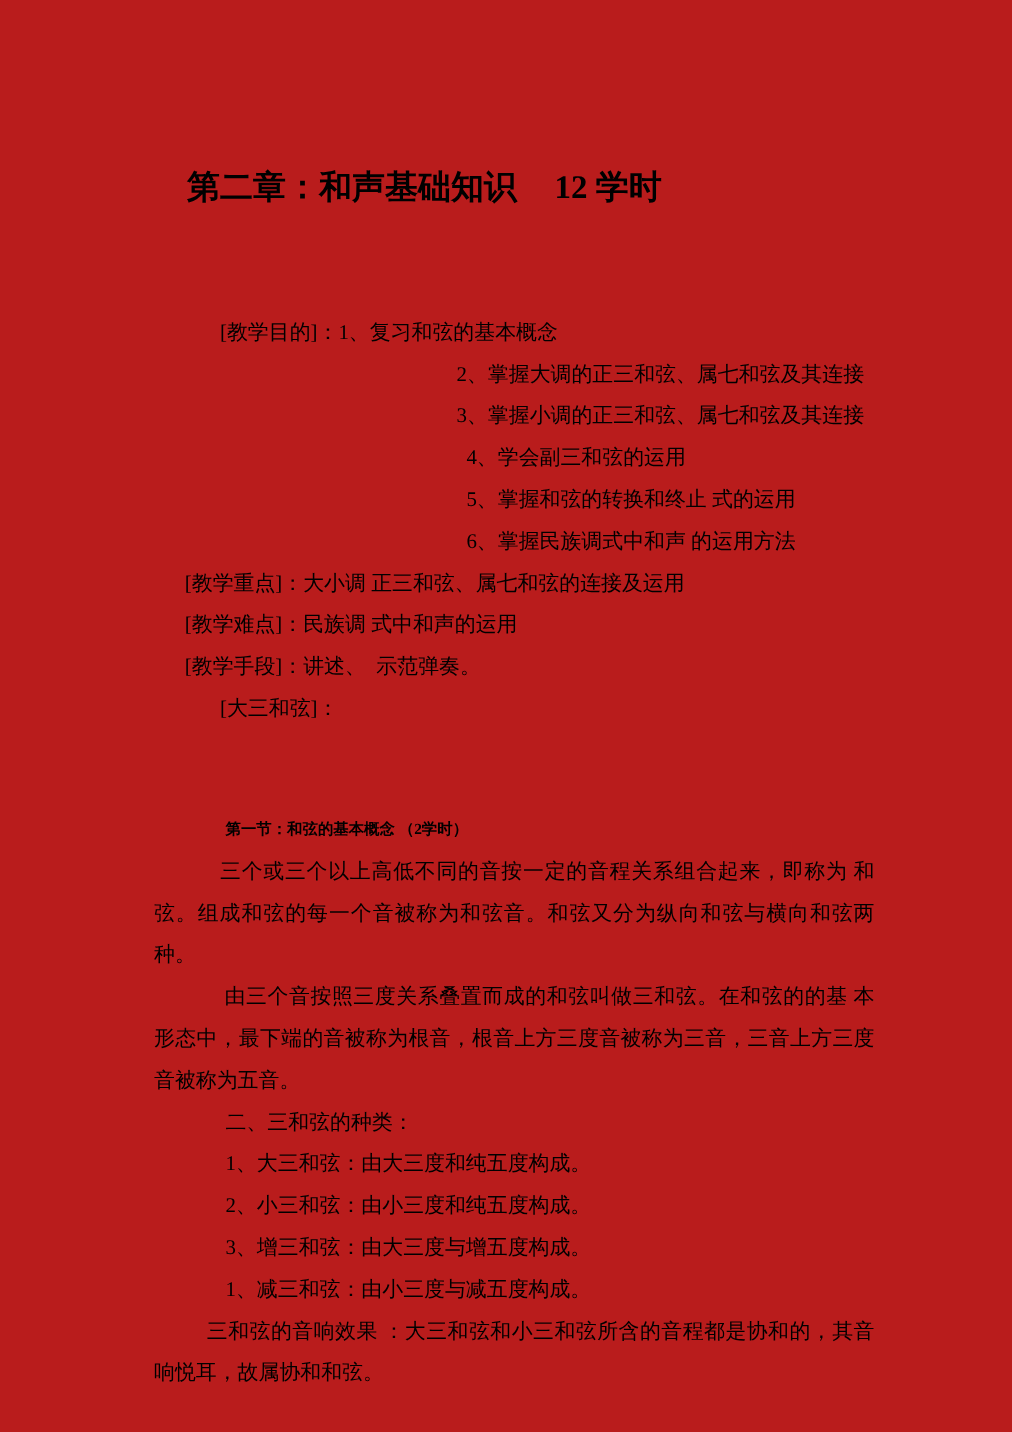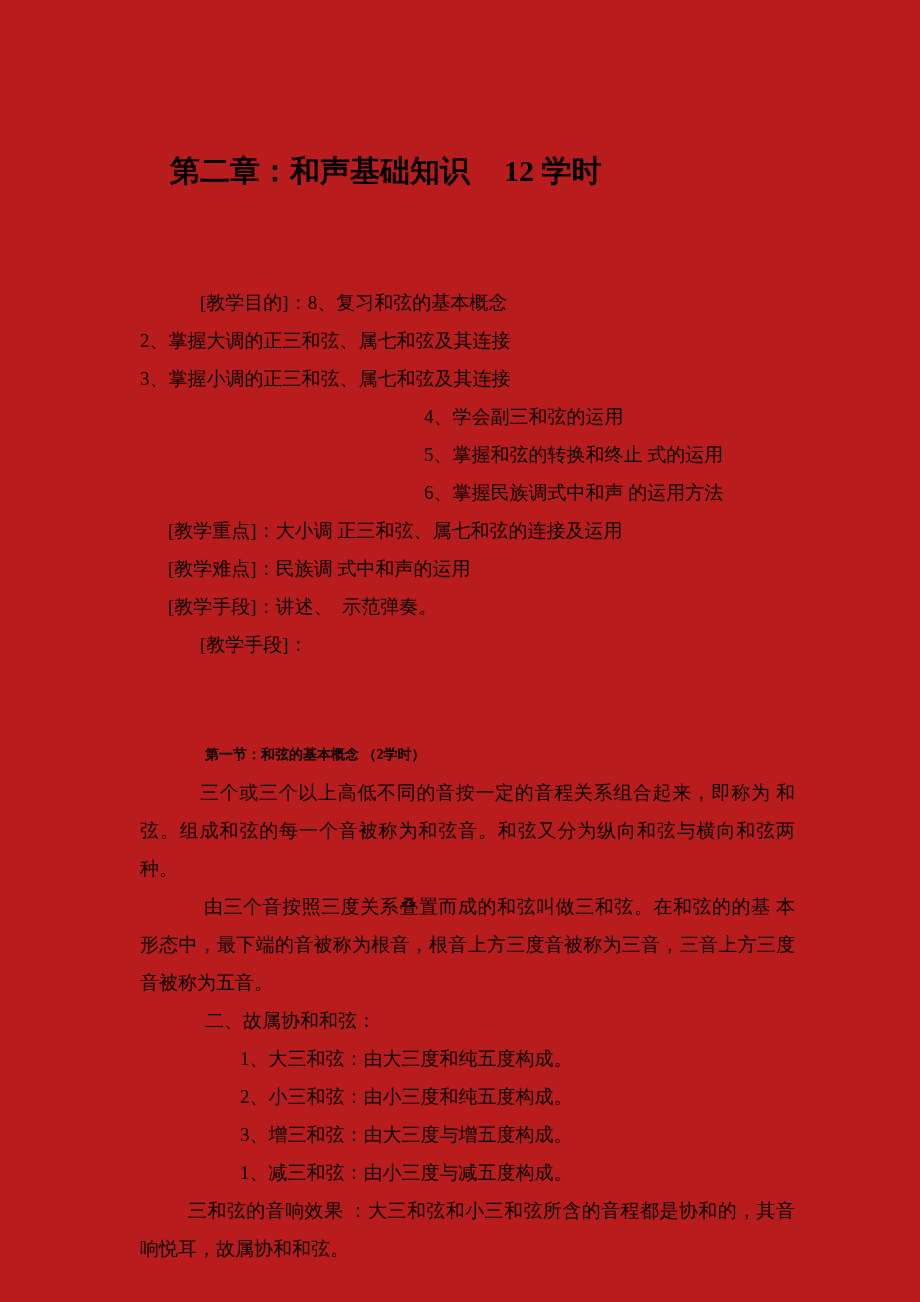--- a/index.html
+++ b/index.html
@@ -22,68 +22,68 @@
     white-space: pre-wrap;
   }
   .doc-title .hours { margin-left: 34px; }
   .line, .para {
     font-size: 19px;
     line-height: 38px;
     white-space: pre-wrap;
   }
   .plan { margin-top: 50px; }
   .indent-obj1   { margin-left: 60px; }
-  .indent-obj23  { }
+  .indent-obj23  { margin-left: 275px; }
   .indent-obj456 { margin-left: 284px; }
   .indent-label  { margin-left: 28px; }
   .indent-proc   { margin-left: 60px; }
   .section { margin-top: 72px; }
   .section-heading {
     font-size: 14px;
     font-weight: bold;
     line-height: 38px;
     margin-left: 65px;
     white-space: pre-wrap;
   }
   .sub-line { margin-left: 65px; }
-  .type-line { margin-left: 100px; }
+  .type-line { margin-left: 65px; }
   .para {
     text-align: justify;
   }
   .para.fl-indent-60 { text-indent: 60px; }
   .para.fl-indent-64 { text-indent: 64px; }
   .para.fl-indent-48 { text-indent: 48px; }
 </style>
 </head>
 <body>
 
 <div class="page">
 
   <h1 class="doc-title">
     <span>第二章：和声基础知识</span><span class="hours">12 学时</span>
   </h1>
 
   <div class="plan">
-    <p class="line indent-obj1"><span>[教学目的]：</span><span>8、复习和弦的基本概念</span></p>
+    <p class="line indent-obj1"><span>[教学目的]：</span><span>1、复习和弦的基本概念</span></p>
     <p class="line indent-obj23">2、掌握大调的正三和弦、属七和弦及其连接</p>
     <p class="line indent-obj23">3、掌握小调的正三和弦、属七和弦及其连接</p>
     <p class="line indent-obj456">4、学会副三和弦的运用</p>
     <p class="line indent-obj456">5、掌握和弦的转换和终止 式的运用</p>
     <p class="line indent-obj456">6、掌握民族调式中和声 的运用方法</p>
     <p class="line indent-label">[教学重点]：大小调 正三和弦、属七和弦的连接及运用</p>
     <p class="line indent-label">[教学难点]：民族调 式中和声的运用</p>
     <p class="line indent-label">[教学手段]：讲述、  示范弹奏。</p>
-    <p class="line indent-proc">[教学手段]：</p>
+    <p class="line indent-proc">[大三和弦]：</p>
   </div>
 
   <div class="section">
     <p class="section-heading">第一节：和弦的基本概念 （2学时）</p>
     <p class="para fl-indent-60">三个或三个以上高低不同的音按一定的音程关系组合起来，即称为 和弦。组成和弦的每一个音被称为和弦音。和弦又分为纵向和弦与横向和弦两种。</p>
     <p class="para fl-indent-64">由三个音按照三度关系叠置而成的和弦叫做三和弦。在和弦的的基 本形态中，最下端的音被称为根音，根音上方三度音被称为三音，三音上方三度音被称为五音。</p>
-    <p class="line sub-line">二、故属协和和弦：</p>
+    <p class="line sub-line">二、三和弦的种类：</p>
     <p class="line type-line">1、大三和弦：由大三度和纯五度构成。</p>
     <p class="line type-line">2、小三和弦：由小三度和纯五度构成。</p>
     <p class="line type-line">3、增三和弦：由大三度与增五度构成。</p>
     <p class="line type-line">1、减三和弦：由小三度与减五度构成。</p>
     <p class="para fl-indent-48">三和弦的音响效果 ：大三和弦和小三和弦所含的音程都是协和的，其音响悦耳，故属协和和弦。</p>
   </div>
 
 </div>
 
 </body></html>

